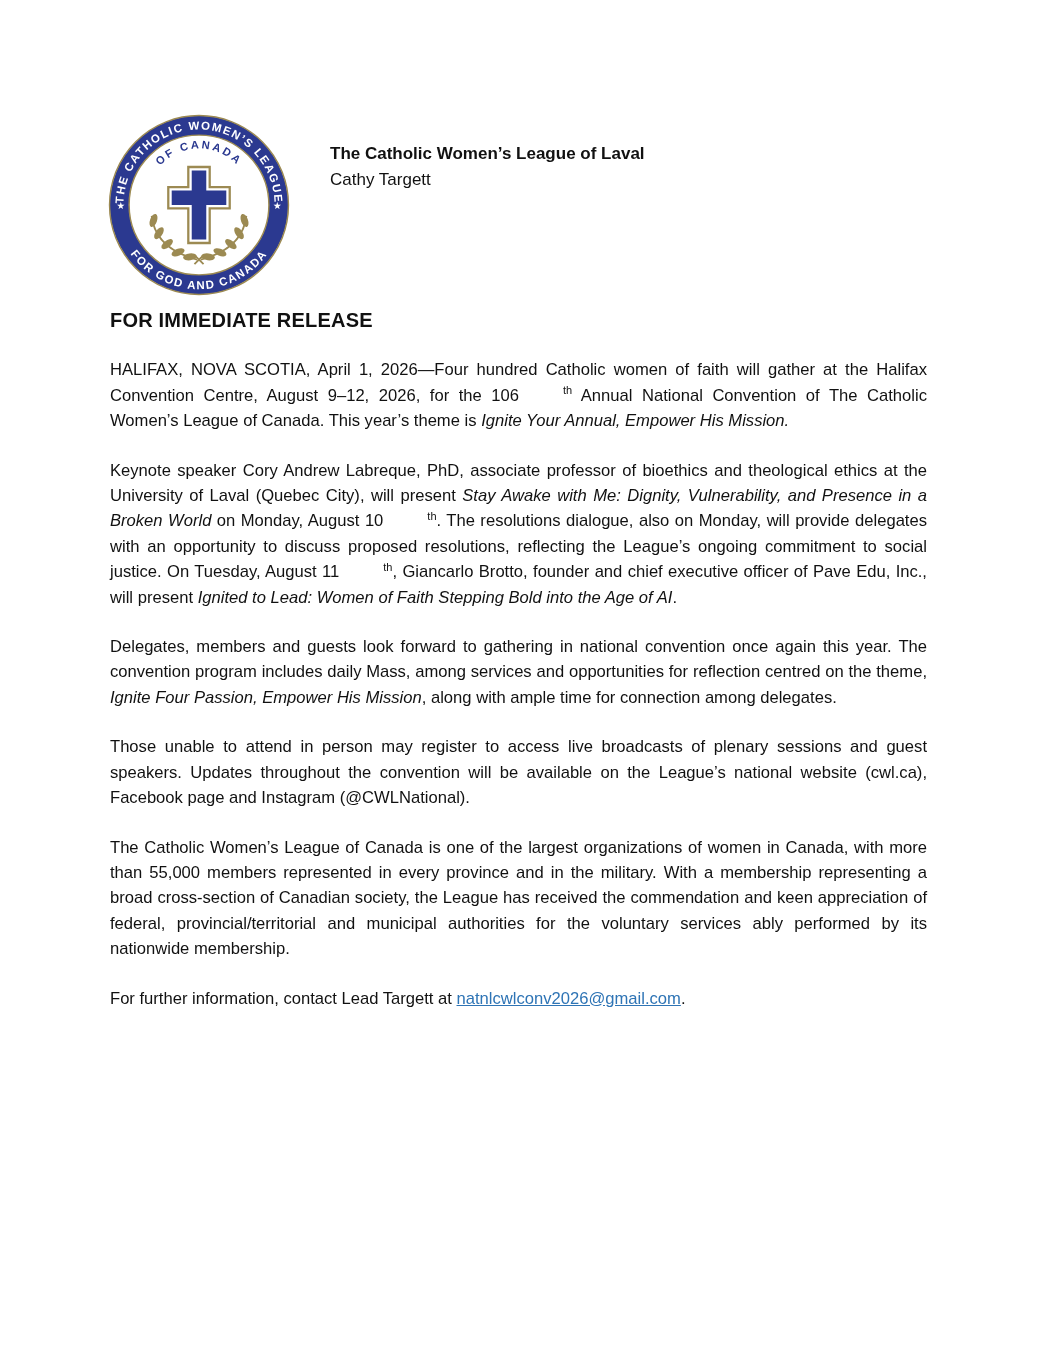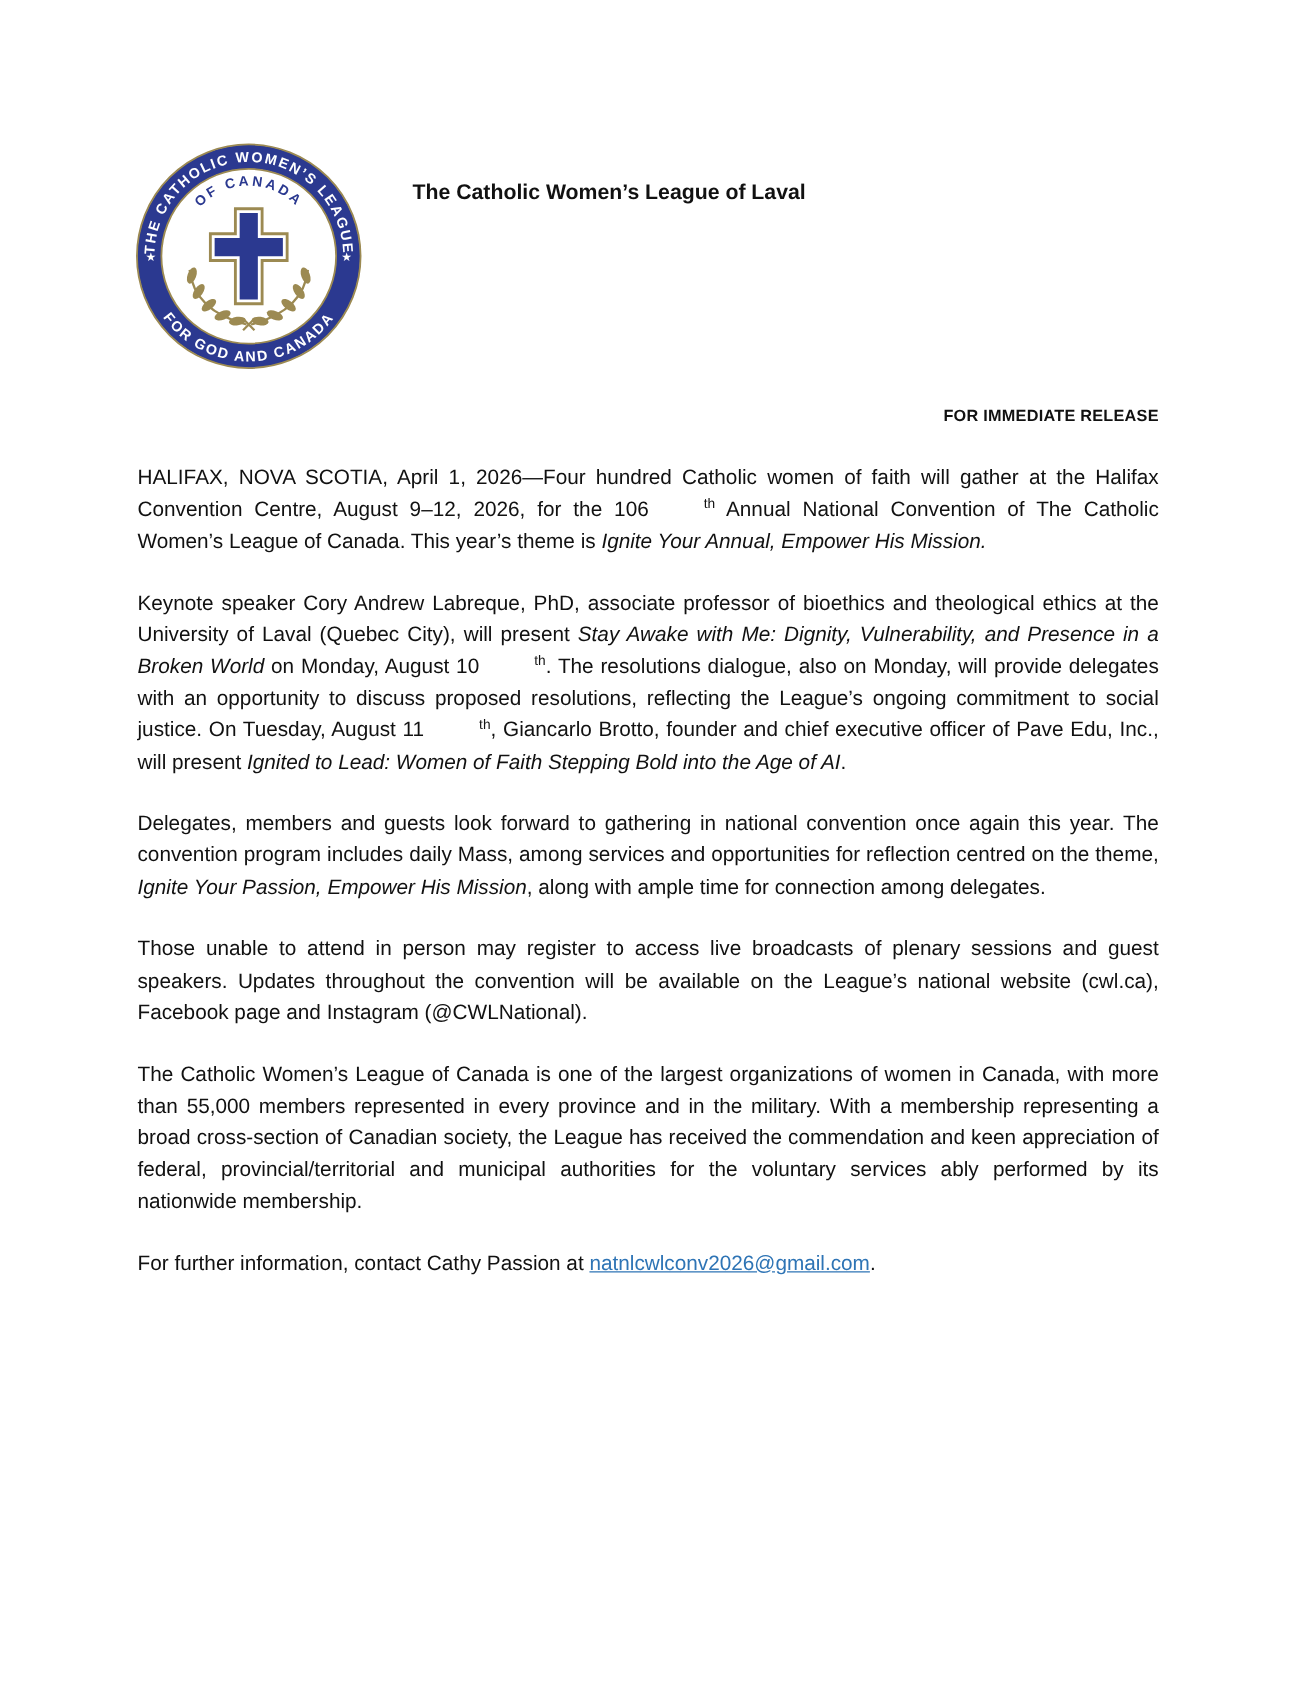--- a/index.html
+++ b/index.html
@@ -16,21 +16,21 @@
     font-family:"Liberation Sans",sans-serif;
     overflow:hidden;
   }
   
   .logo{position:absolute;left:108px;top:114px;width:182px;height:182px;}
   .header-text{position:absolute;left:330px;top:141px;font-size:17px;line-height:26px;}
   .org-name{font-weight:bold;}
   .email-link{color:var(--link);text-decoration:underline;cursor:pointer;}
   
   .content{position:absolute;left:110px;top:308px;width:817px;font-size:16.6px;line-height:25.4px;}
-  .release-heading{text-align:right;font-weight:bold;font-size:13px;margin:12px 0 24px 0;letter-spacing:.2px;}
+  .release-heading{text-align:left;font-weight:bold;font-size:20px;margin:0 0 24px 0;letter-spacing:.2px;}
   .para{margin:0 0 24px 0;text-align:justify;}
   .italic{font-style:italic;}
   .sup{font-size:11px;vertical-align:super;line-height:0;padding-left:44px;}
   .footer-mark{text-align:center;margin:0;}
   
   .lg-ring{stroke:var(--ring);fill:none;}
   .lg-gold-stroke{stroke:var(--gold);fill:none;}
   .lg-gold-fill{fill:var(--gold);}
   .lg-blue-fill{fill:var(--ring);}
   .lg-white-fill{fill:#ffffff;}
@@ -83,27 +83,28 @@
       <ellipse class="lg-gold-fill" cx="144" cy="131" rx="7.5" ry="3.8" transform="rotate(55 144 131)"></ellipse>
       <ellipse class="lg-gold-fill" cx="135" cy="143" rx="7.5" ry="3.8" transform="rotate(38 135 143)"></ellipse>
       <ellipse class="lg-gold-fill" cx="123" cy="152" rx="7.5" ry="3.8" transform="rotate(22 123 152)"></ellipse>
       <ellipse class="lg-gold-fill" cx="110" cy="157" rx="7.5" ry="3.8" transform="rotate(8 110 157)"></ellipse>
       <path d="M 95 165 L 105 155 M 95 155 L 105 165" class="lg-gold-stroke" stroke-width="2"></path>
     </g>
   </svg>
 
   <div class="header-text">
     <div class="org-name">The Catholic Women’s League of Laval</div>
+    <div>Cathy Targett</div>
   </div>
 
   <div class="content">
     <p class="release-heading">FOR IMMEDIATE RELEASE</p>
     <div>
         <p class="para"><span>HALIFAX, NOVA SCOTIA, April 1, 2026—Four hundred Catholic women of faith will gather at the Halifax Convention Centre, August 9–12, 2026, for the 106</span><span class="sup">th</span><span> Annual National Convention of The Catholic Women’s League of Canada. This year’s theme is </span><span class="italic">Ignite Your Annual, Empower His Mission.</span></p>
         <p class="para"><span>Keynote speaker Cory Andrew Labreque, PhD, associate professor of bioethics and theological ethics at the University of Laval (Quebec City), will present </span><span class="italic">Stay Awake with Me: Dignity, Vulnerability, and Presence in a Broken World</span><span> on Monday, August 10</span><span class="sup">th</span><span>. The resolutions dialogue, also on Monday, will provide delegates with an opportunity to discuss proposed resolutions, reflecting the League’s ongoing commitment to social justice. On Tuesday, August 11</span><span class="sup">th</span><span>, Giancarlo Brotto, founder and chief executive officer of Pave Edu, Inc., will present </span><span class="italic">Ignited to Lead: Women of Faith Stepping Bold into the Age of AI</span><span>.</span></p>
-        <p class="para"><span>Delegates, members and guests look forward to gathering in national convention once again this year. The convention program includes daily Mass, among services and opportunities for reflection centred on the theme, </span><span class="italic">Ignite Your Passion, Empower His Mission</span><span>, along with ample time for connection among delegates.</span></p>
+        <p class="para"><span>Delegates, members and guests look forward to gathering in national convention once again this year. The convention program includes daily Mass, among services and opportunities for reflection centred on the theme, </span><span class="italic">Ignite Four Passion, Empower His Mission</span><span>, along with ample time for connection among delegates.</span></p>
         <p class="para"><span>Those unable to attend in person may register to access live broadcasts of plenary sessions and guest speakers. Updates throughout the convention will be available on the League’s national website (cwl.ca), Facebook page and Instagram (@CWLNational).</span></p>
         <p class="para"><span>The Catholic Women’s League of Canada is one of the largest organizations of women in Canada, with more than 55,000 members represented in every province and in the military. With a membership representing a broad cross-section of Canadian society, the League has received the commendation and keen appreciation of federal, provincial/territorial and municipal authorities for the voluntary services ably performed by its nationwide membership.</span></p>
-        <p class="para"><span>For further information, contact Cathy Passion at </span><a href="#" class="email-link">natnlcwlconv2026@gmail.com</a><span>.</span></p>
+        <p class="para"><span>For further information, contact Lead Targett at </span><a href="#" class="email-link">natnlcwlconv2026@gmail.com</a><span>.</span></p>
       </div>
   </div>
 
 </div>
 
 </body></html>

